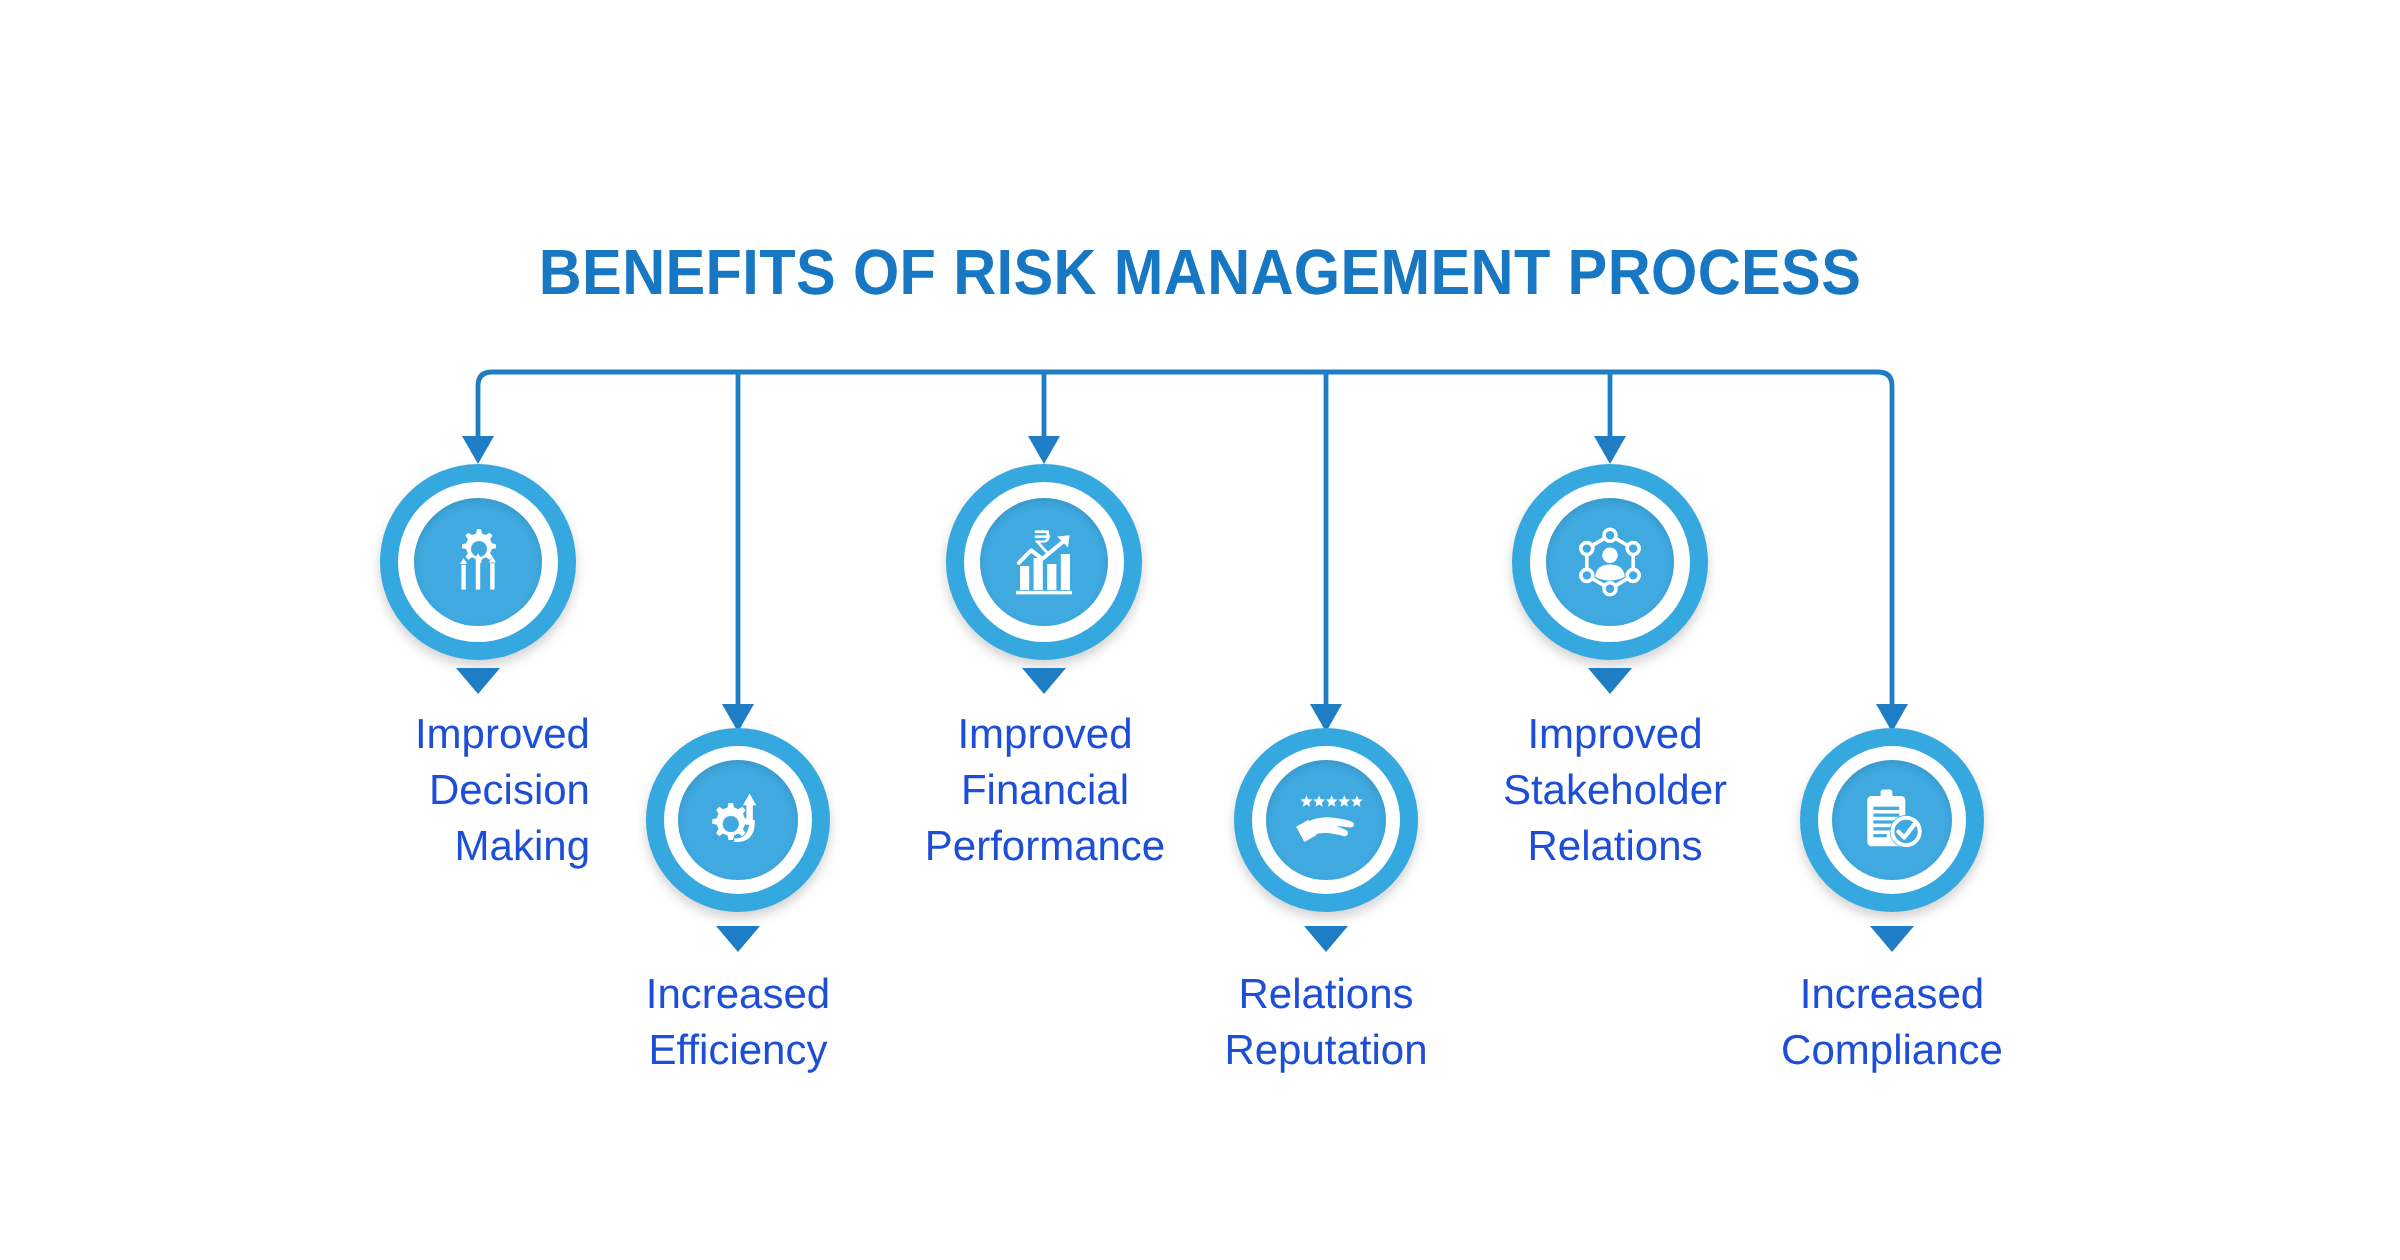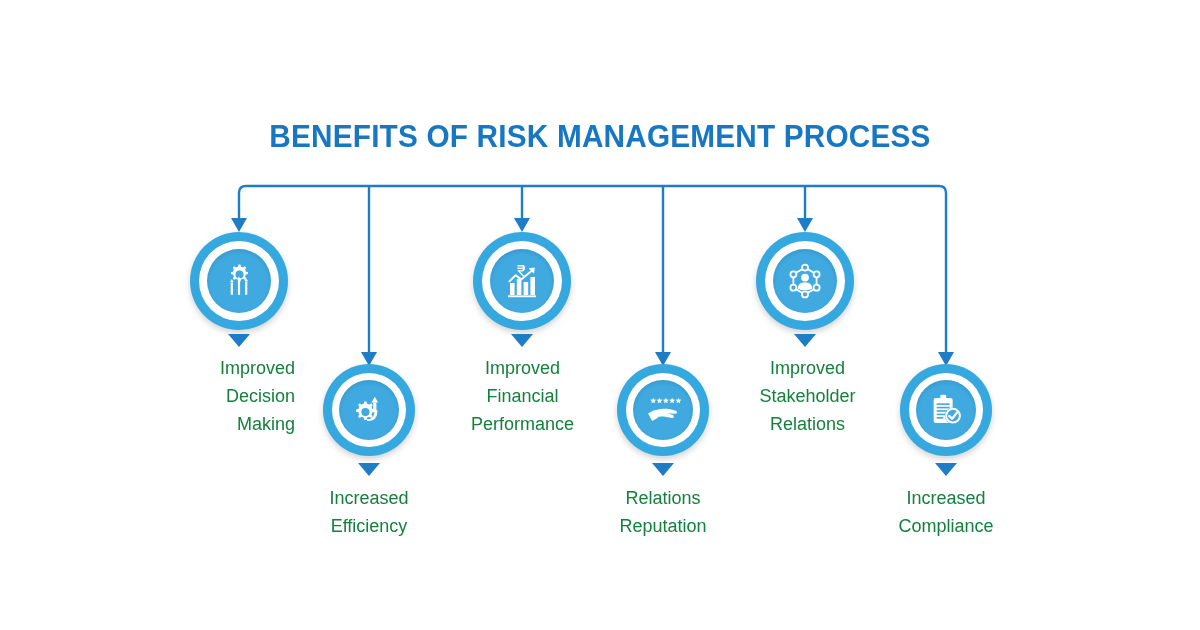--- a/index.html
+++ b/index.html
@@ -80,22 +80,22 @@
 
   .caret {
     position: absolute;
     width: 0; height: 0;
     border-left: 11px solid transparent;
     border-right: 11px solid transparent;
     border-top: 13px solid #1e7dc4;
   }
   .label {
     position: absolute;
-    color: #15803d;
-    font-size: 18px;
+    color: #1d4ed8;
+    font-size: 21px;
     line-height: 28px;
     font-family: "Liberation Sans", sans-serif;
     white-space: pre-line;
   }
   .label.right  { text-align: right; }
   .label.center { text-align: center; }
 </style>
 </head>
 <body>
 

